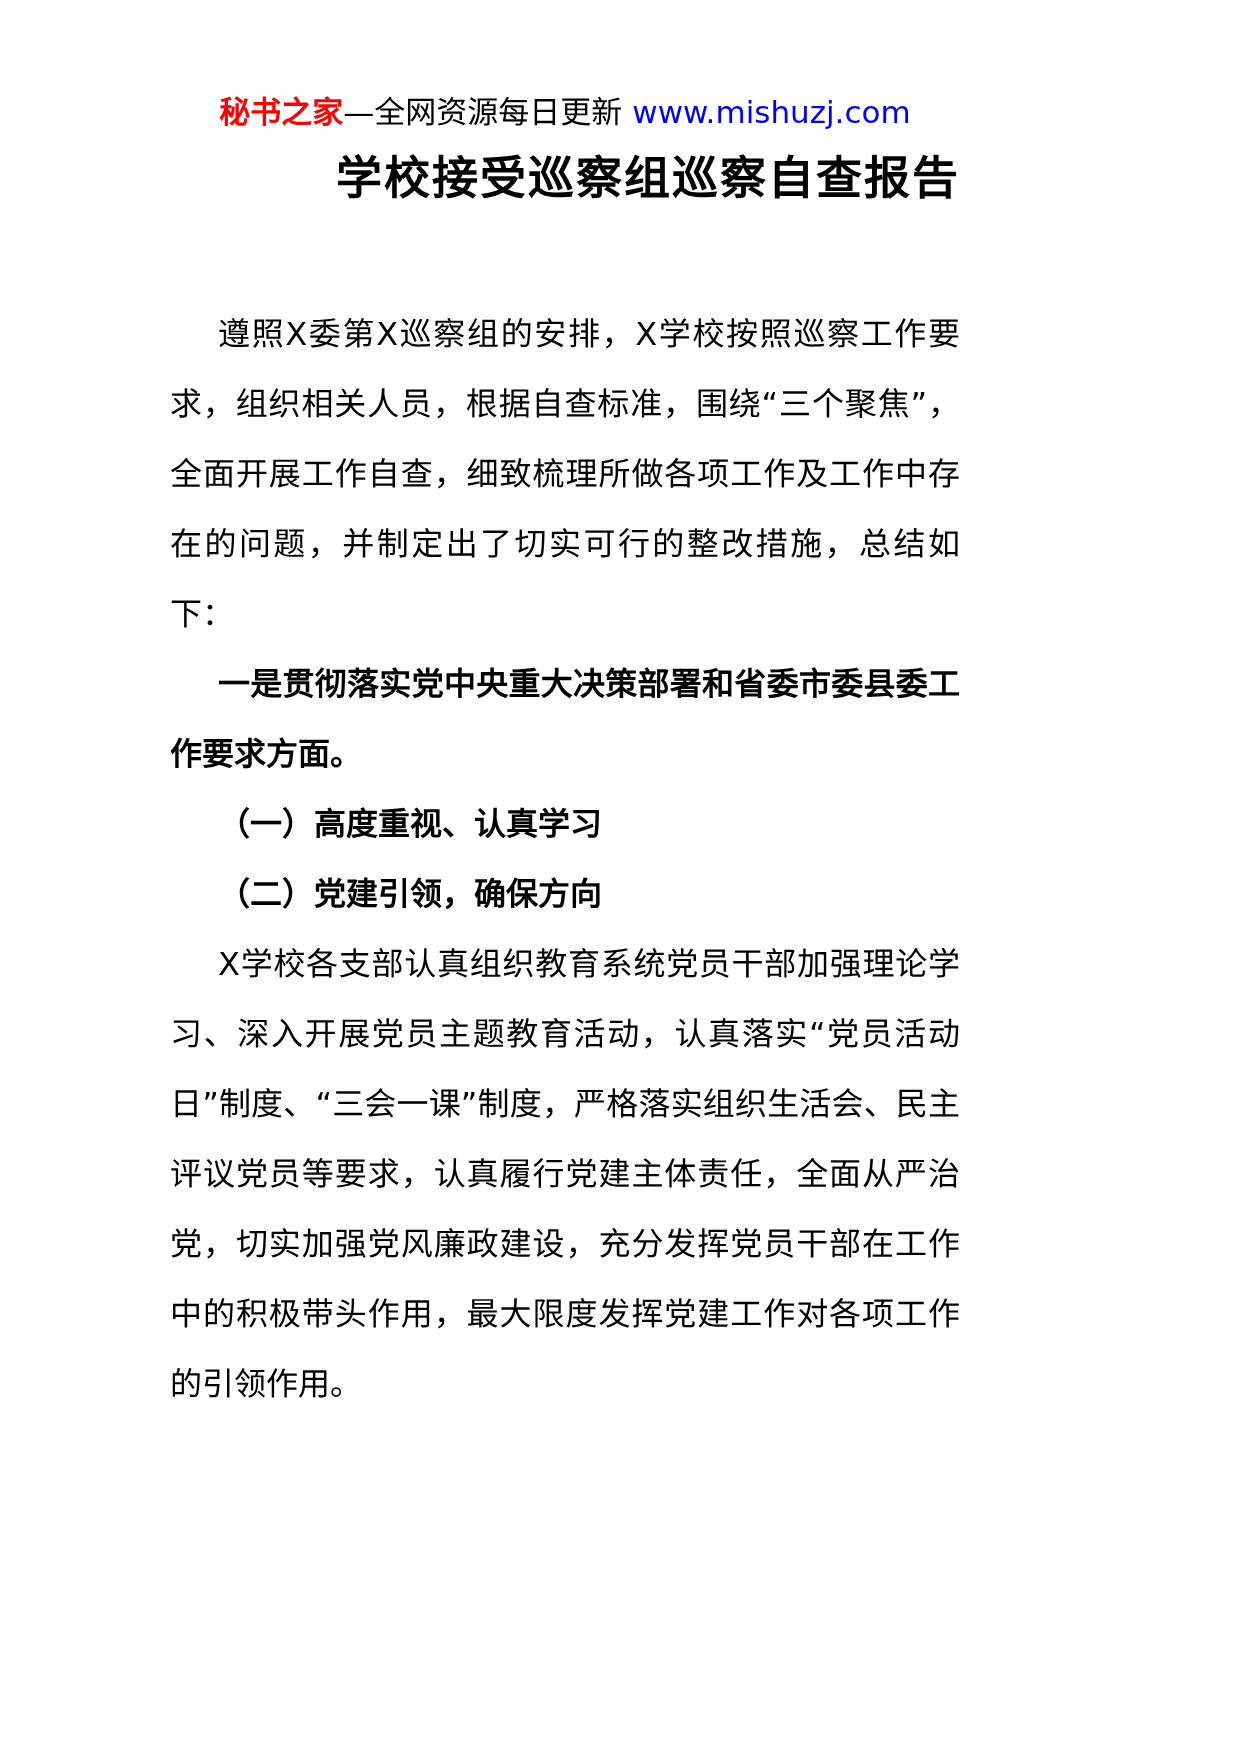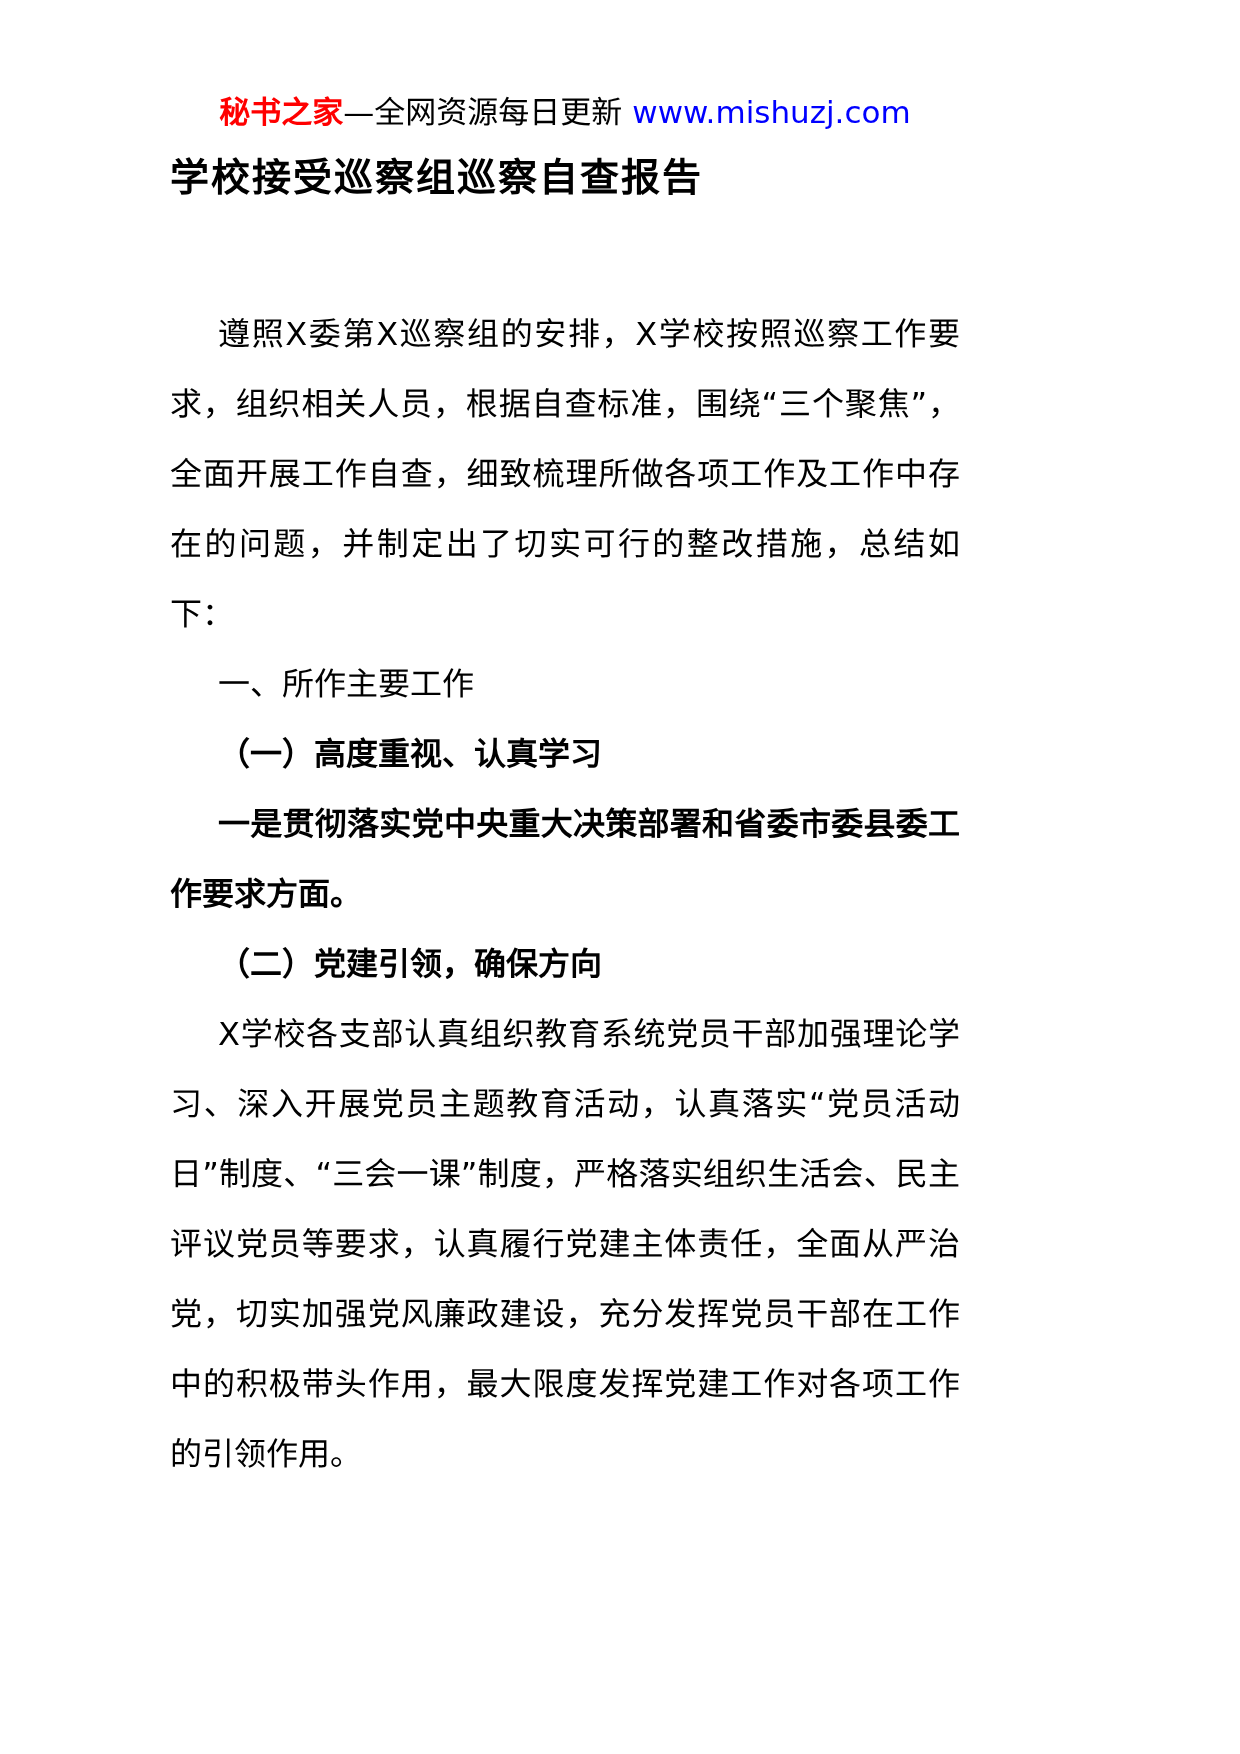--- a/index.html
+++ b/index.html
@@ -38,22 +38,22 @@
     font-weight: 400;
   }
   .url {
     color: #0000ff;
     margin-left: 10px;
     text-decoration: none;
     cursor: pointer;
   }
   .doc-title {
     margin: 14px 0 0 0;
-    text-align: left;
-    font-size: 39px;
+    text-align: right;
+    font-size: 46px;
     line-height: 58px;
     font-weight: 700;
     letter-spacing: 2px;
   }
   .doc-body {
     margin-top: 92px;
     font-size: 32px;
     line-height: 70px;
     text-align: justify;
     text-justify: inter-ideograph;
@@ -73,21 +73,20 @@
   <div class="content">
 
     <div class="header-line">
       <span class="brand">秘书之家</span><span class="tagline">—全网资源每日更新</span><span class="url">www.mishuzj.com</span>
     </div>
 
     <h1 class="doc-title">学校接受巡察组巡察自查报告</h1>
 
     <div class="doc-body">
       <p>遵照X委第X巡察组的安排，X学校按照巡察工作要求，组织相关人员，根据自查标准，围绕“三个聚焦”，全面开展工作自查，细致梳理所做各项工作及工作中存在的问题，并制定出了切实可行的整改措施，总结如下：</p>
-      <p>一、所作主要工作</p>
+      <p class="bold">一是贯彻落实党中央重大决策部署和省委市委县委工作要求方面。</p>
       <p class="bold">（一）高度重视、认真学习</p>
-      <p class="bold">一是贯彻落实党中央重大决策部署和省委市委县委工作要求方面。</p>
       <p class="bold">（二）党建引领，确保方向</p>
       <p>X学校各支部认真组织教育系统党员干部加强理论学习、深入开展党员主题教育活动，认真落实“党员活动日”制度、“三会一课”制度，严格落实组织生活会、民主评议党员等要求，认真履行党建主体责任，全面从严治党，切实加强党风廉政建设，充分发挥党员干部在工作中的积极带头作用，最大限度发挥党建工作对各项工作的引领作用。</p>
     </div>
 
   </div>
 </div>
 
 </body></html>

